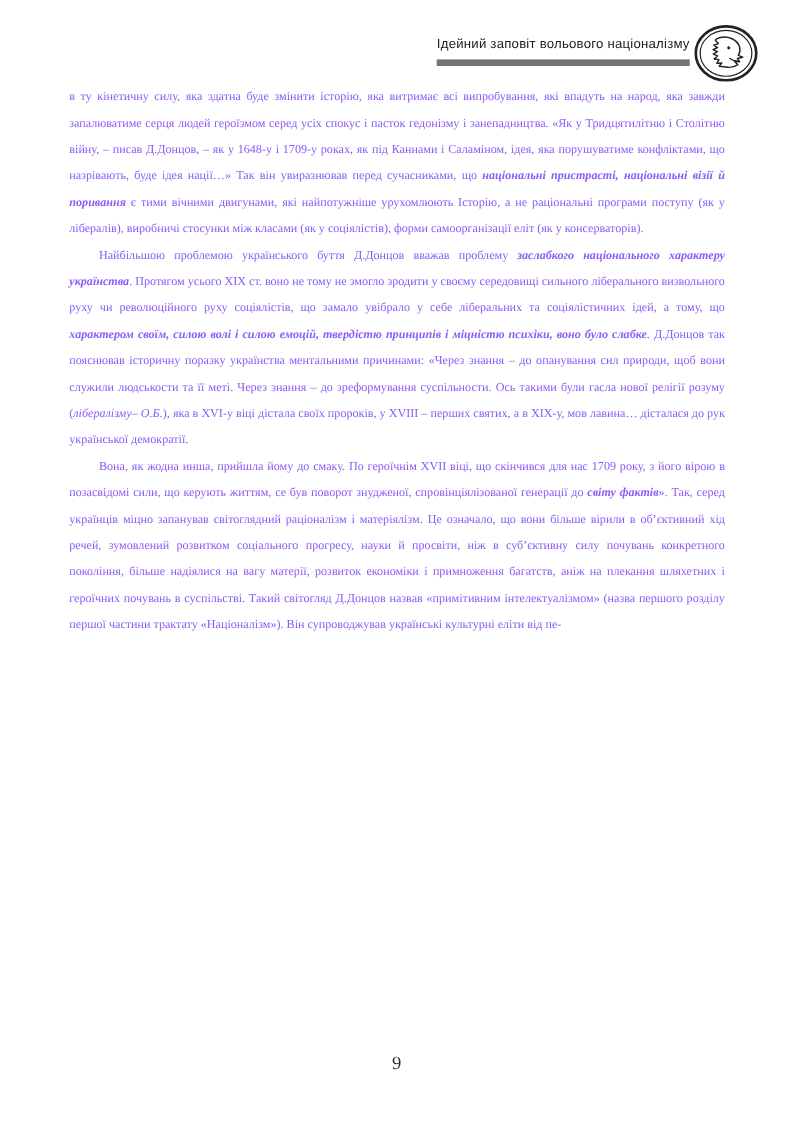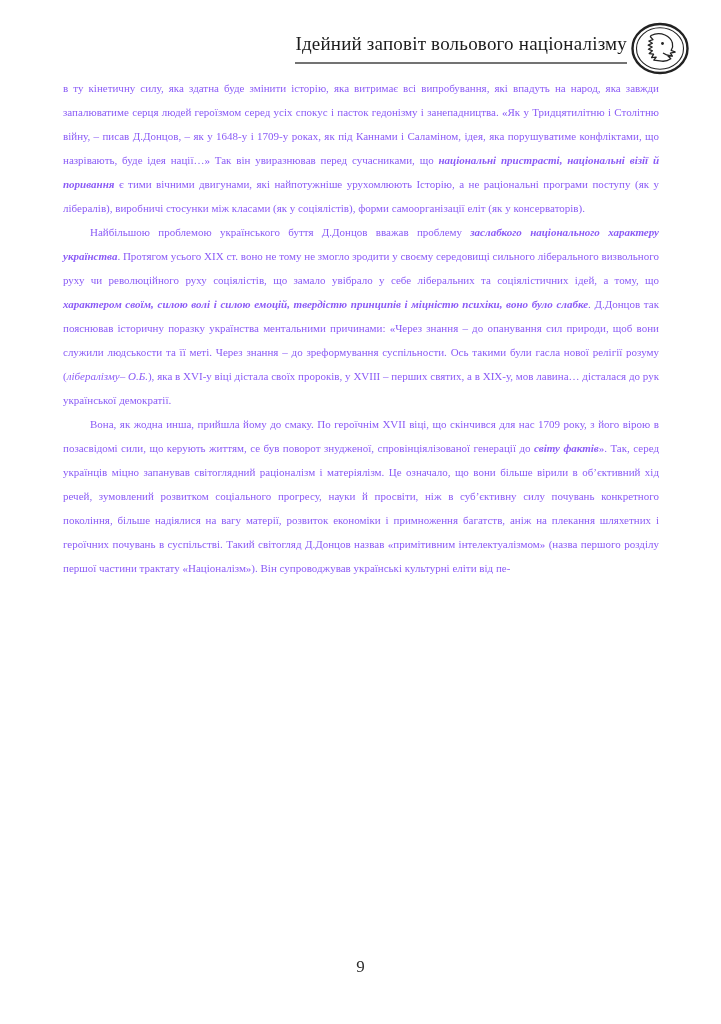--- a/index.html
+++ b/index.html
@@ -10,26 +10,26 @@
     background: #ffffff;
     overflow: hidden;
     font-family: "Liberation Serif", serif;
   }
   
   .page-header { position: absolute; top: 0; left: 0; right: 0; height: 80px; }
   .header-title {
     position: absolute;
     top: 33px;
     right: 94px;
-    font-family: Liberation Serif, serif;
-    font-size: 19px;
+    font-family: Liberation Sans, sans-serif;
+    font-size: 12px;
     letter-spacing: 0.2px;
     color: #1c1c1c;
     padding-bottom: 7px;
-    border-bottom: 2px solid #737373;
+    border-bottom: 6px solid #737373;
     white-space: nowrap;
   }
   .logo {
     position: absolute;
     top: 22px;
     right: 31px;
     width: 60px;
     height: 53px;
     display: block;
   }

